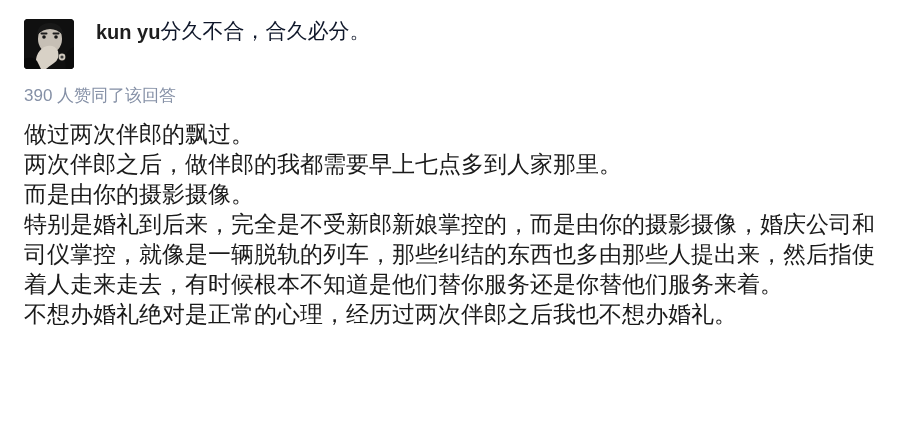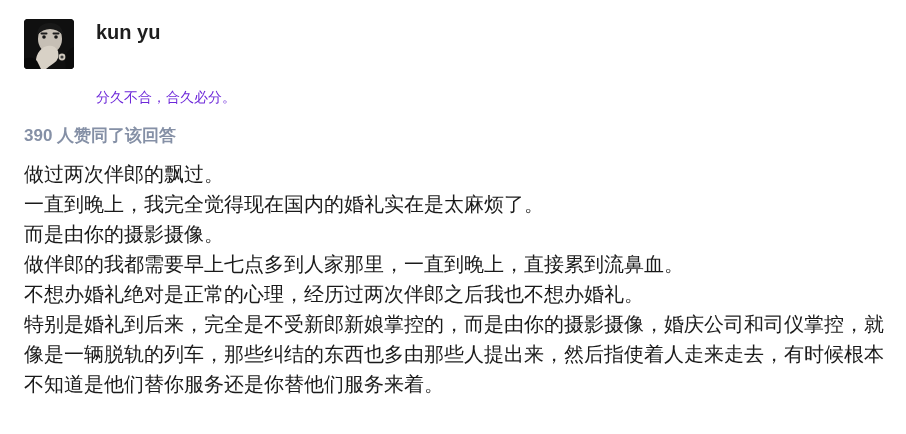--- a/index.html
+++ b/index.html
@@ -28,48 +28,45 @@
     height: 50px;
     border-radius: 4px;
     overflow: hidden;
     background: #101010;
     cursor: pointer;
   }
   .avatar svg { display: block; width: 50px; height: 50px; }
   .author-info {
     margin-left: 22px;
     display: flex;
-    flex-direction: column;
     justify-content: center;
     min-height: 50px;
-    gap: 40px;
   }
   .author-name {
     font-size: 20px;
     font-weight: 700;
     color: #1e1e1e;
     line-height: 26px;
     cursor: pointer;
   }
   .author-headline {
-    font-size: 14px;
-    color: #6d28d9;
+    font-size: 21px;
+    color: #0f172a;
     line-height: 24px;
     text-align: center;
   }
   .upvote-meta {
     margin-top: 16px;
     font-size: 17px;
     line-height: 22px;
     color: #8590a6;
-    font-weight: bold;
   }
   .answer-content {
     margin-top: 12px;
-    font-size: 20px;
+    font-size: 23px;
     line-height: 30px;
     color: #1a1a1a;
     word-break: break-all;
     overflow-wrap: break-word;
   }
   .answer-content p {
     margin: 0;
     padding: 0;
   }
 </style>
@@ -98,20 +95,19 @@
     <div class="author-info">
       <div class="author-name">kun yu</div>
       <div class="author-headline">分久不合，合久必分。</div>
     </div>
   </div>
 
   <div class="upvote-meta">390 人赞同了该回答</div>
 
   <div class="answer-content">
     <p>做过两次伴郎的飘过。</p>
-    <p>一直到晚上，我完全觉得现在国内的婚礼实在是太麻烦了。</p>
+    <p>两次伴郎之后，做伴郎的我都需要早上七点多到人家那里。</p>
     <p>而是由你的摄影摄像。</p>
-    <p>做伴郎的我都需要早上七点多到人家那里，一直到晚上，直接累到流鼻血。</p>
+    <p>特别是婚礼到后来，完全是不受新郎新娘掌控的，而是由你的摄影摄像，婚庆公司和司仪掌控，就像是一辆脱轨的列车，那些纠结的东西也多由那些人提出来，然后指使着人走来走去，有时候根本不知道是他们替你服务还是你替他们服务来着。</p>
     <p>不想办婚礼绝对是正常的心理，经历过两次伴郎之后我也不想办婚礼。</p>
-    <p>特别是婚礼到后来，完全是不受新郎新娘掌控的，而是由你的摄影摄像，婚庆公司和司仪掌控，就像是一辆脱轨的列车，那些纠结的东西也多由那些人提出来，然后指使着人走来走去，有时候根本不知道是他们替你服务还是你替他们服务来着。</p>
   </div>
 
 </div>
 
 </body></html>

